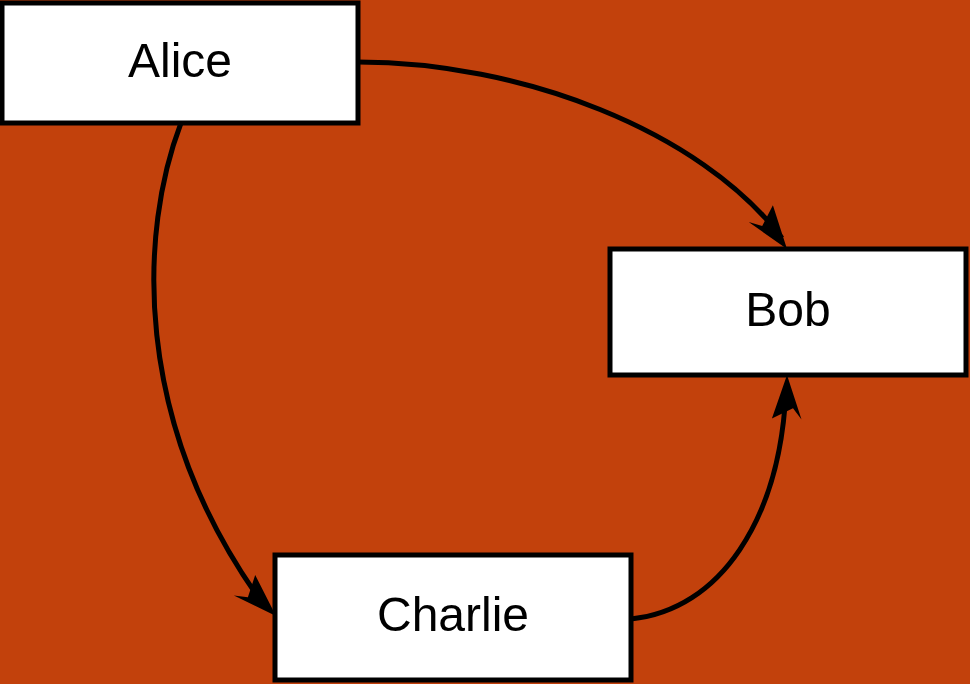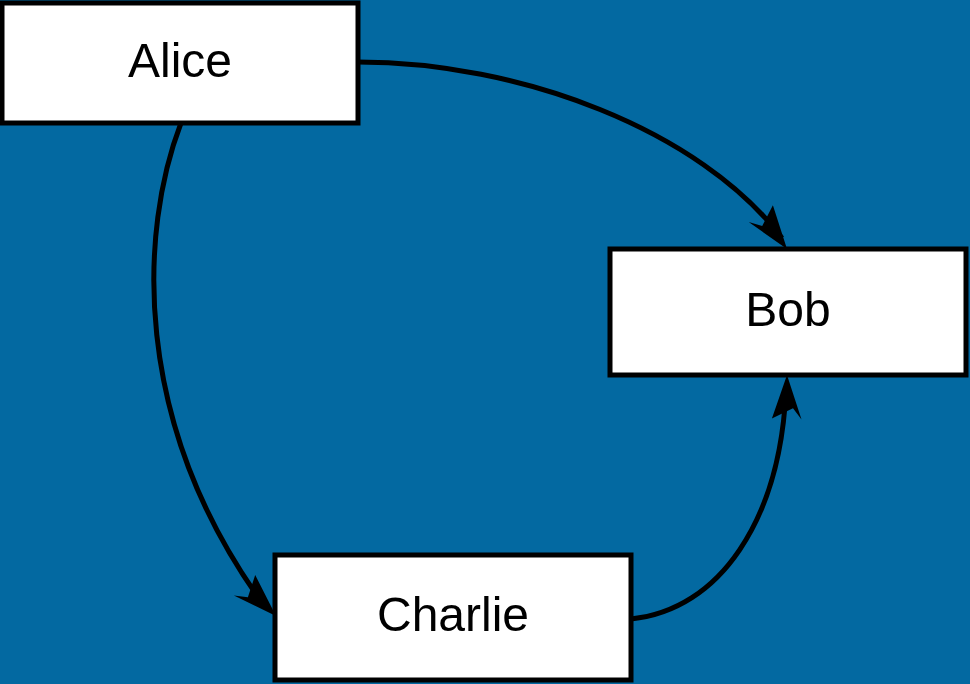--- a/index.html
+++ b/index.html
@@ -11,21 +11,21 @@
   body {
     width: 970px;
     height: 684px;
     font-family: "Liberation Sans", "DejaVu Sans", sans-serif;
     overflow: hidden;
   }
   #diagram-root {
     position: relative;
     width: 970px;
     height: 684px;
-    background: #0369a1;
+    background: #c2410c;
   }
   #graph-svg {
     position: absolute;
     top: 0;
     left: 0;
     width: 970px;
     height: 684px;
     display: block;
   }
   .node-box {

